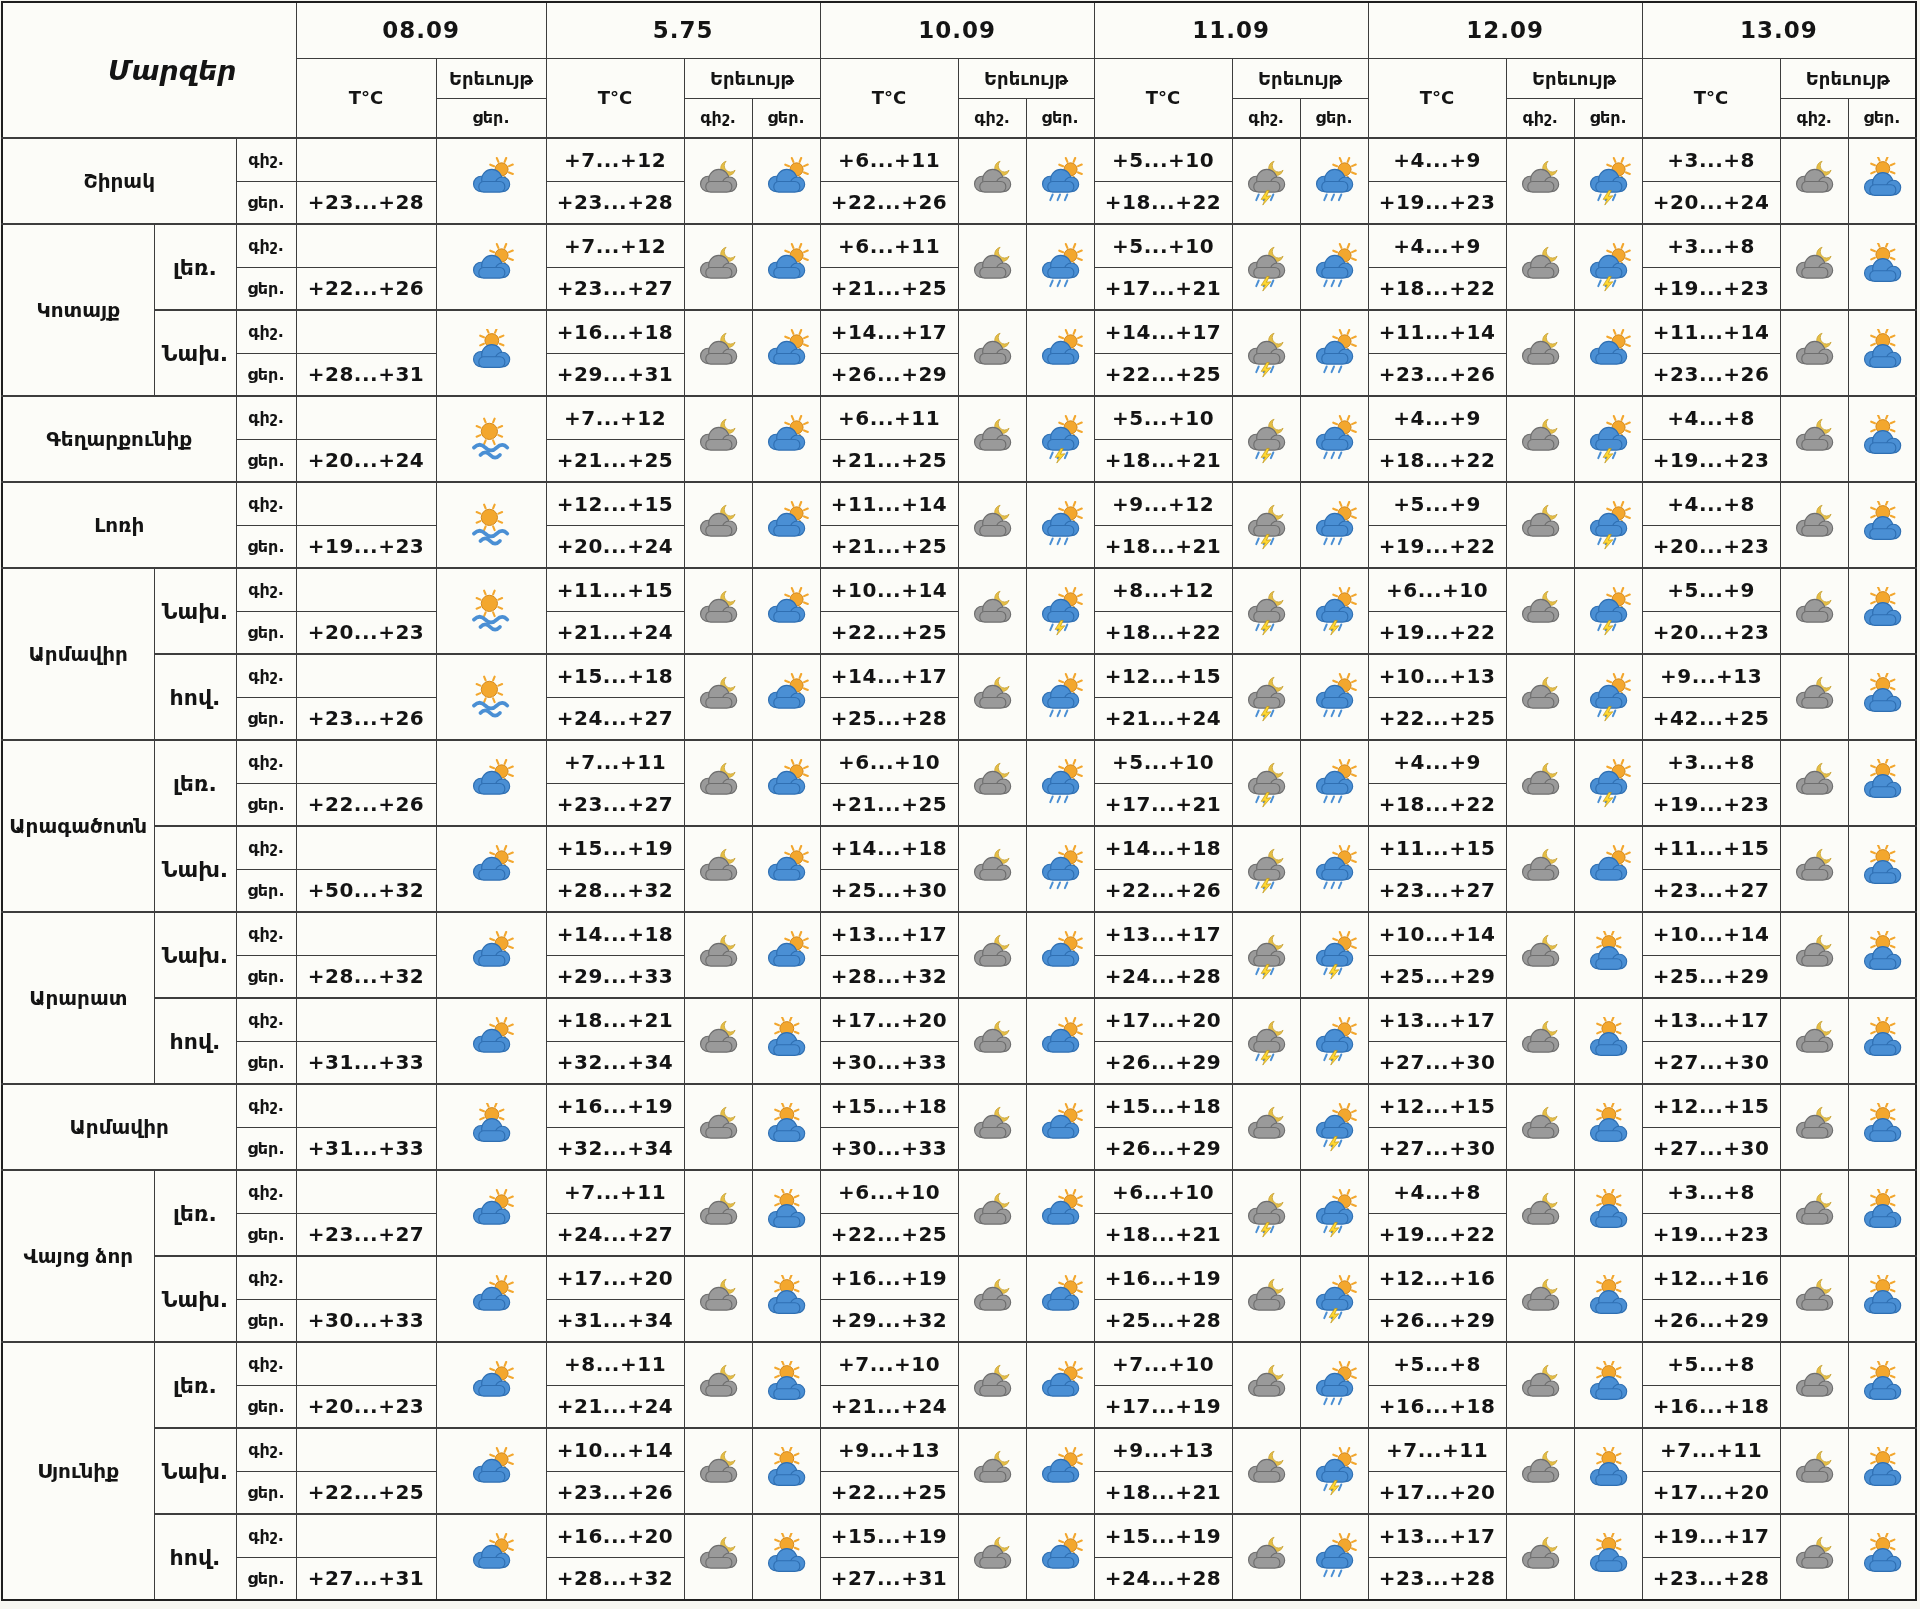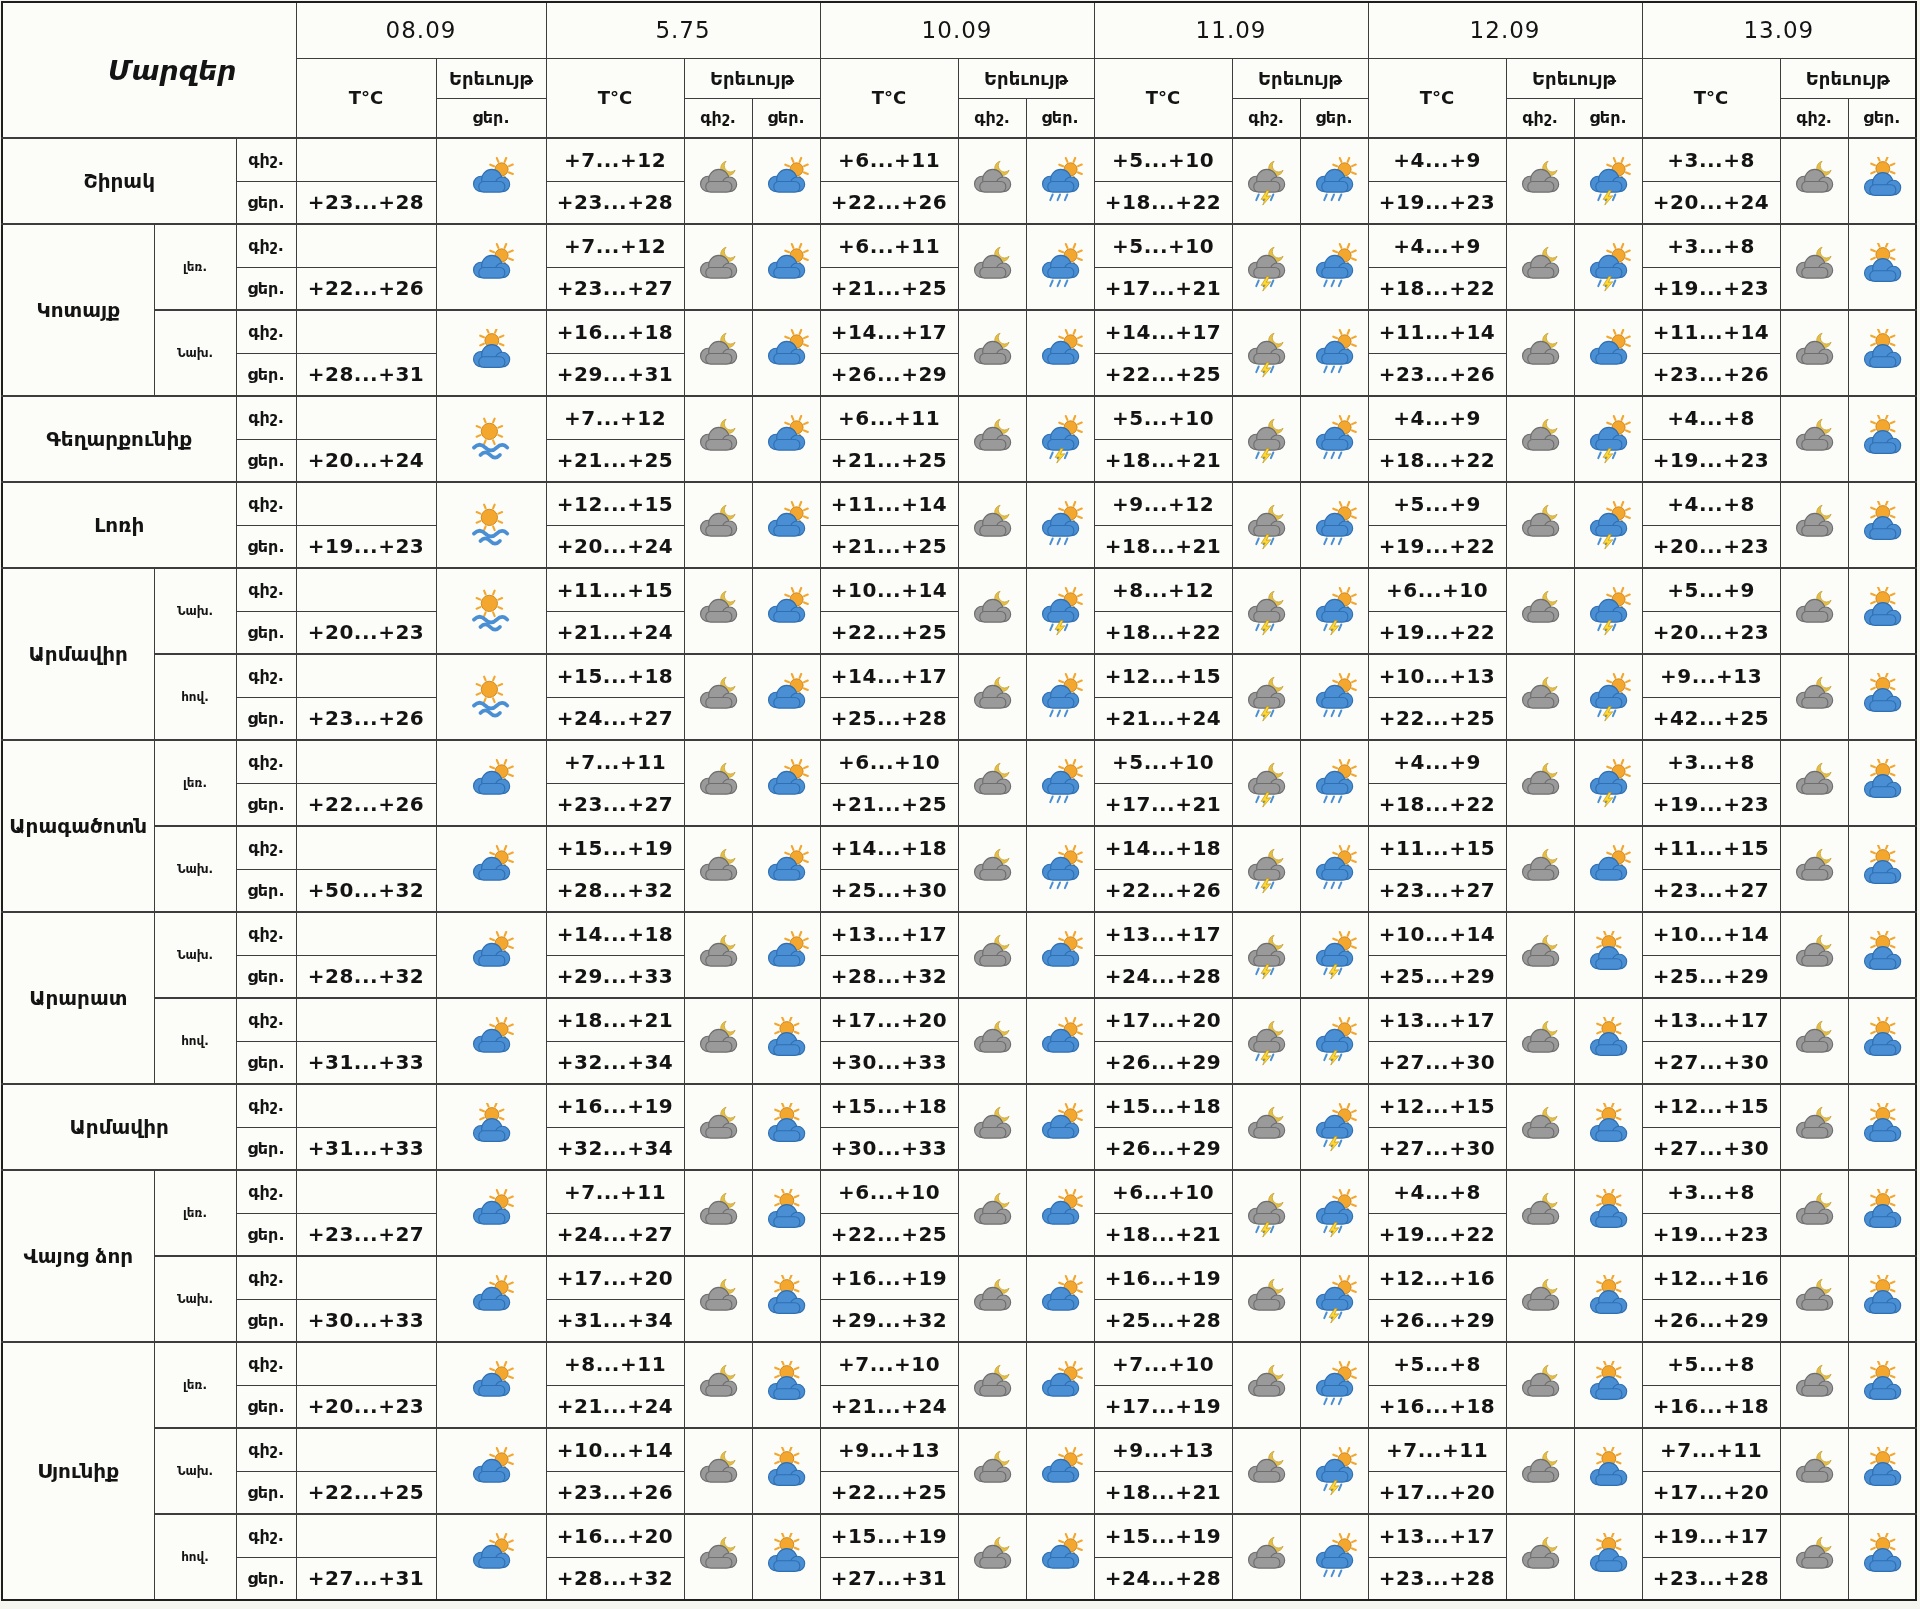--- a/index.html
+++ b/index.html
@@ -6,26 +6,26 @@
   .wrap{width:1920px;box-sizing:border-box;padding:1px;}
   table{border-collapse:collapse;table-layout:fixed;width:1916px;border:2px solid #1f1f1f;
         background:#fcfcf8;font-family:"DejaVu Sans",sans-serif;color:#141414;}
   td,th{border:1px solid #3d3d3d;padding:0;text-align:center;vertical-align:middle;overflow:hidden;}
   thead tr.h1{height:56px;}
   thead tr.h2{height:40px;}
   thead tr.h3{height:40px;}
   tbody tr{height:43px;}
   tbody tr.rs td{border-top-width:2px;}
   .t-marz{font-size:27px;font-weight:bold;font-style:italic;padding-left:46px;}
-  .t-date{font-size:23px;font-weight:normal;letter-spacing:1px;}
+  .t-date{font-size:23px;font-weight:bold;letter-spacing:1px;}
   .t-head{font-size:18px;font-weight:bold;margin-top:31px;}
   .t-lab{font-size:16px;font-weight:bold;}
   .t-temp{font-size:20px;font-weight:bold;letter-spacing:0.5px;}
   .t-region{font-size:20px;font-weight:bold;}
-  .t-area{font-size:12px;font-weight:bold;}
+  .t-area{font-size:22px;font-weight:bold;}
   .t-icon svg{display:block;margin:0 auto;}
 </style>
 </head>
 <body>
 
 <div class="wrap">
   <table>
     <colgroup id="cols">
         <col style="width: 152px;">
         <col style="width: 82px;">

